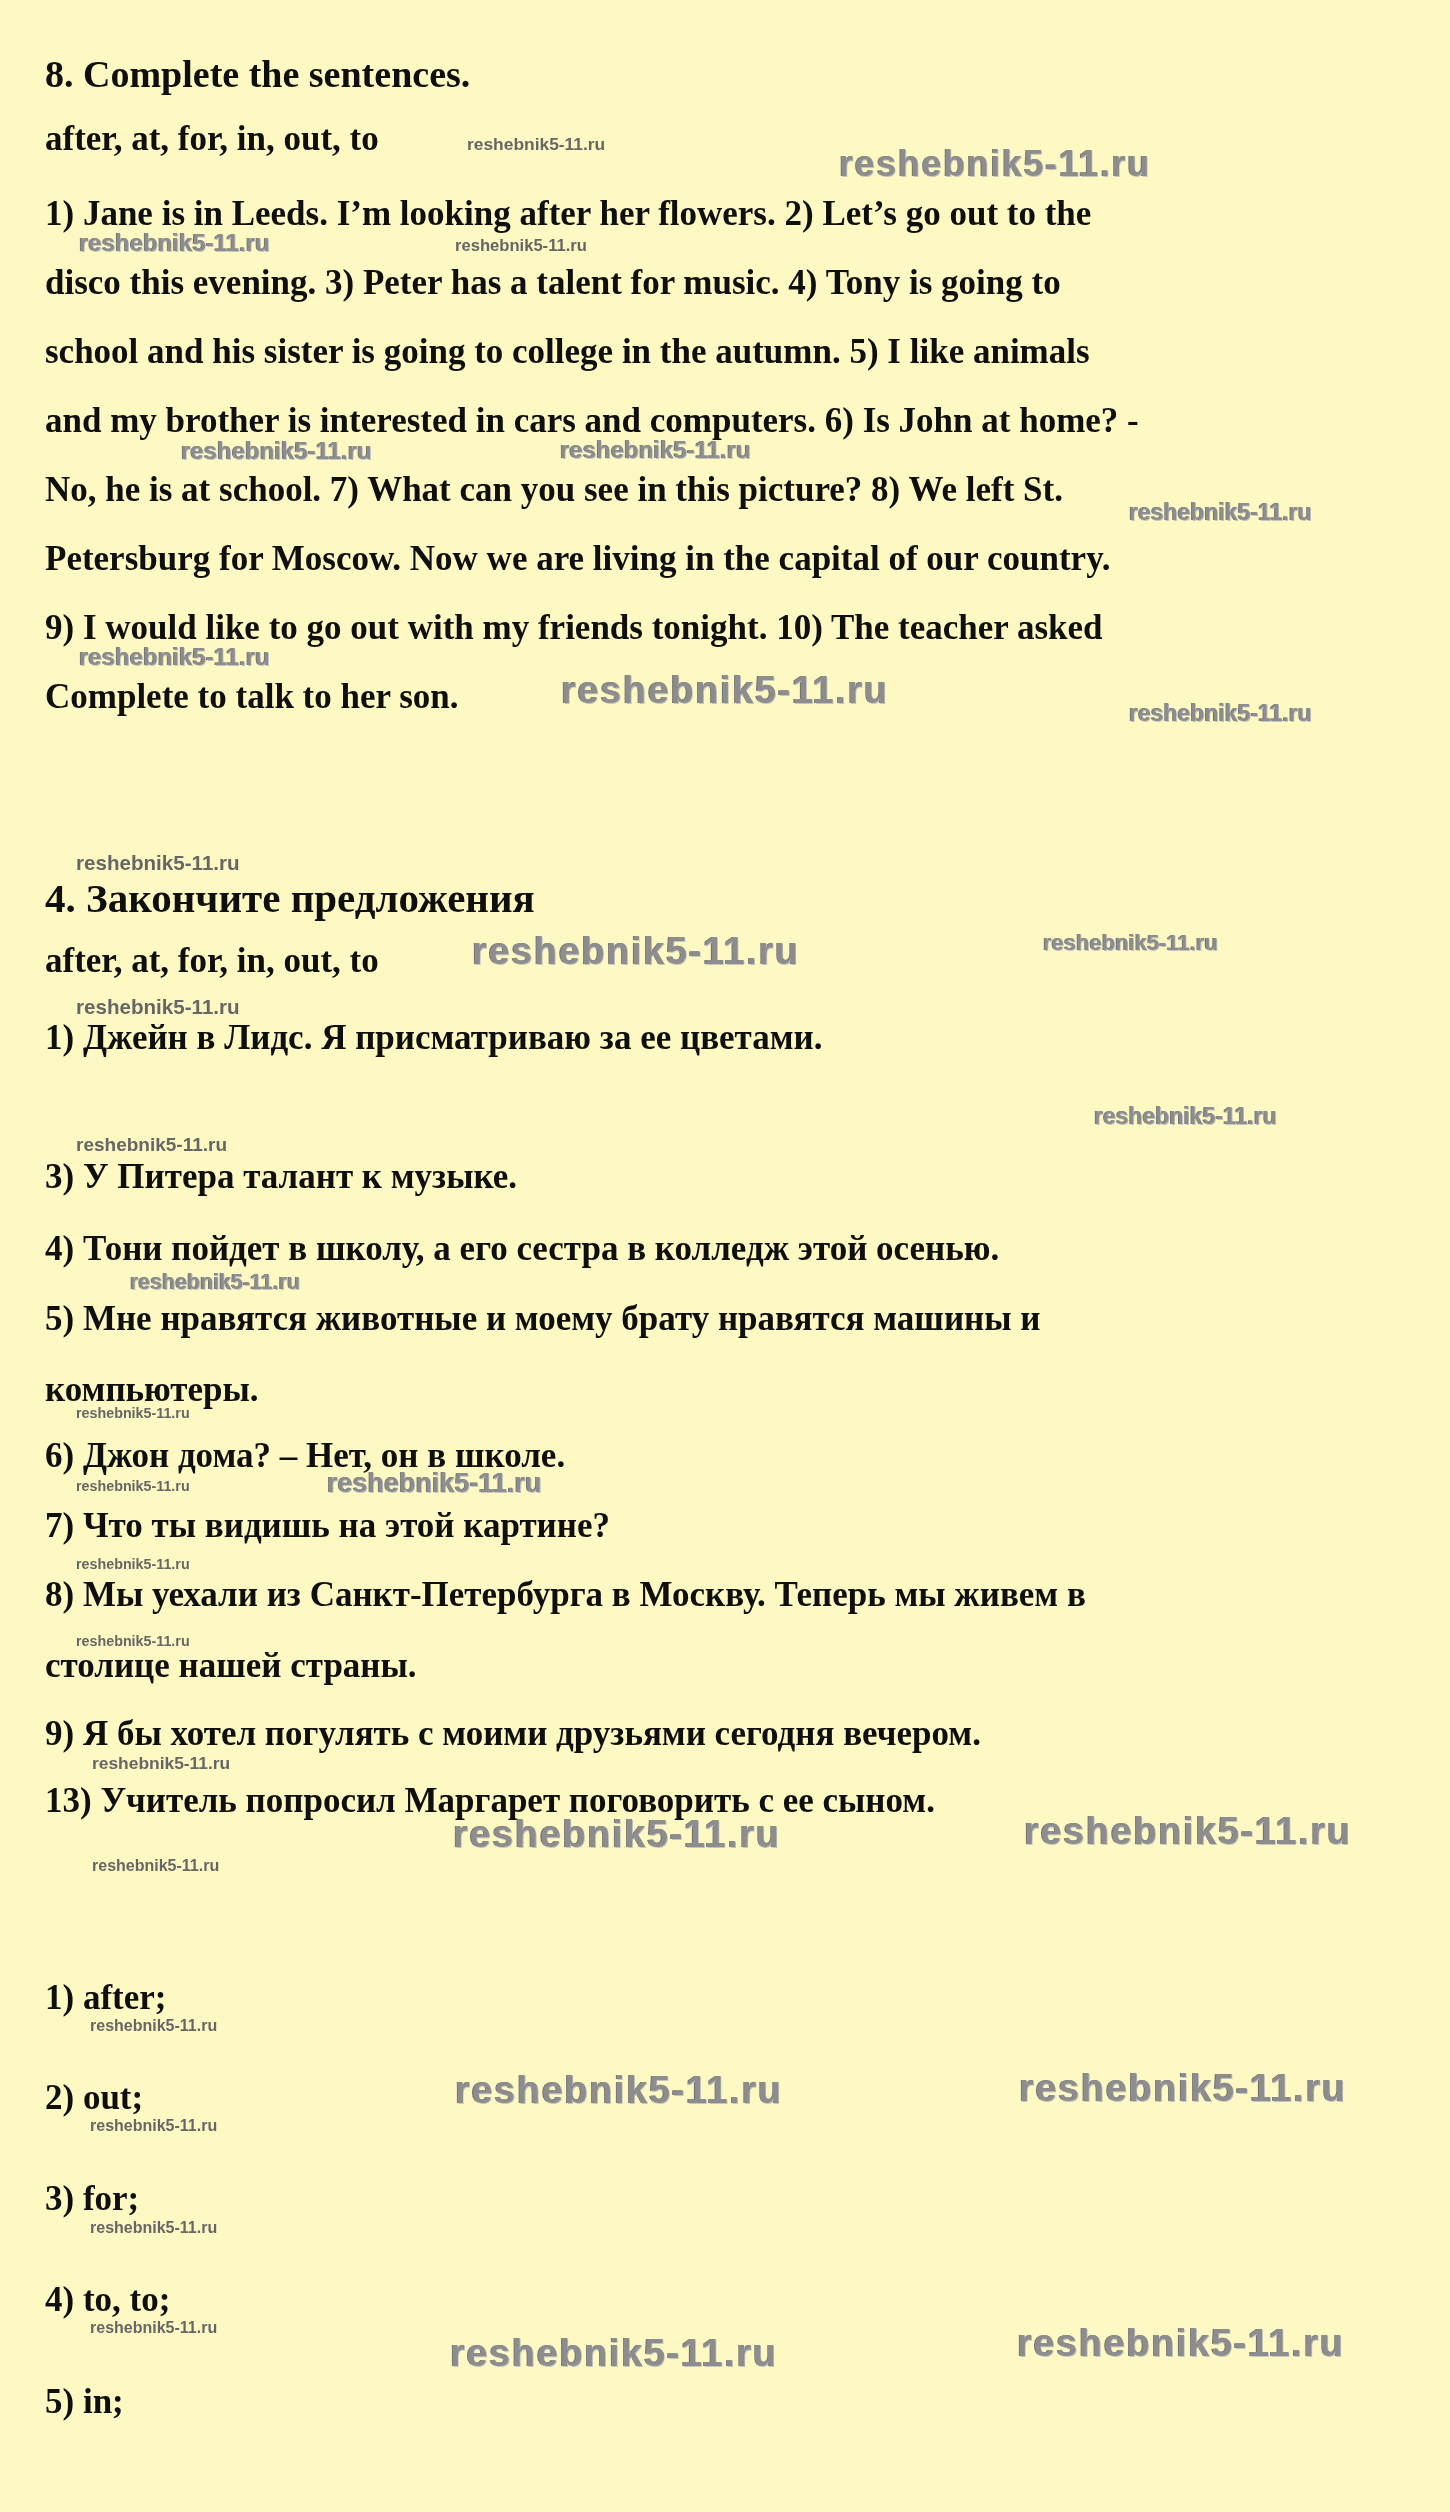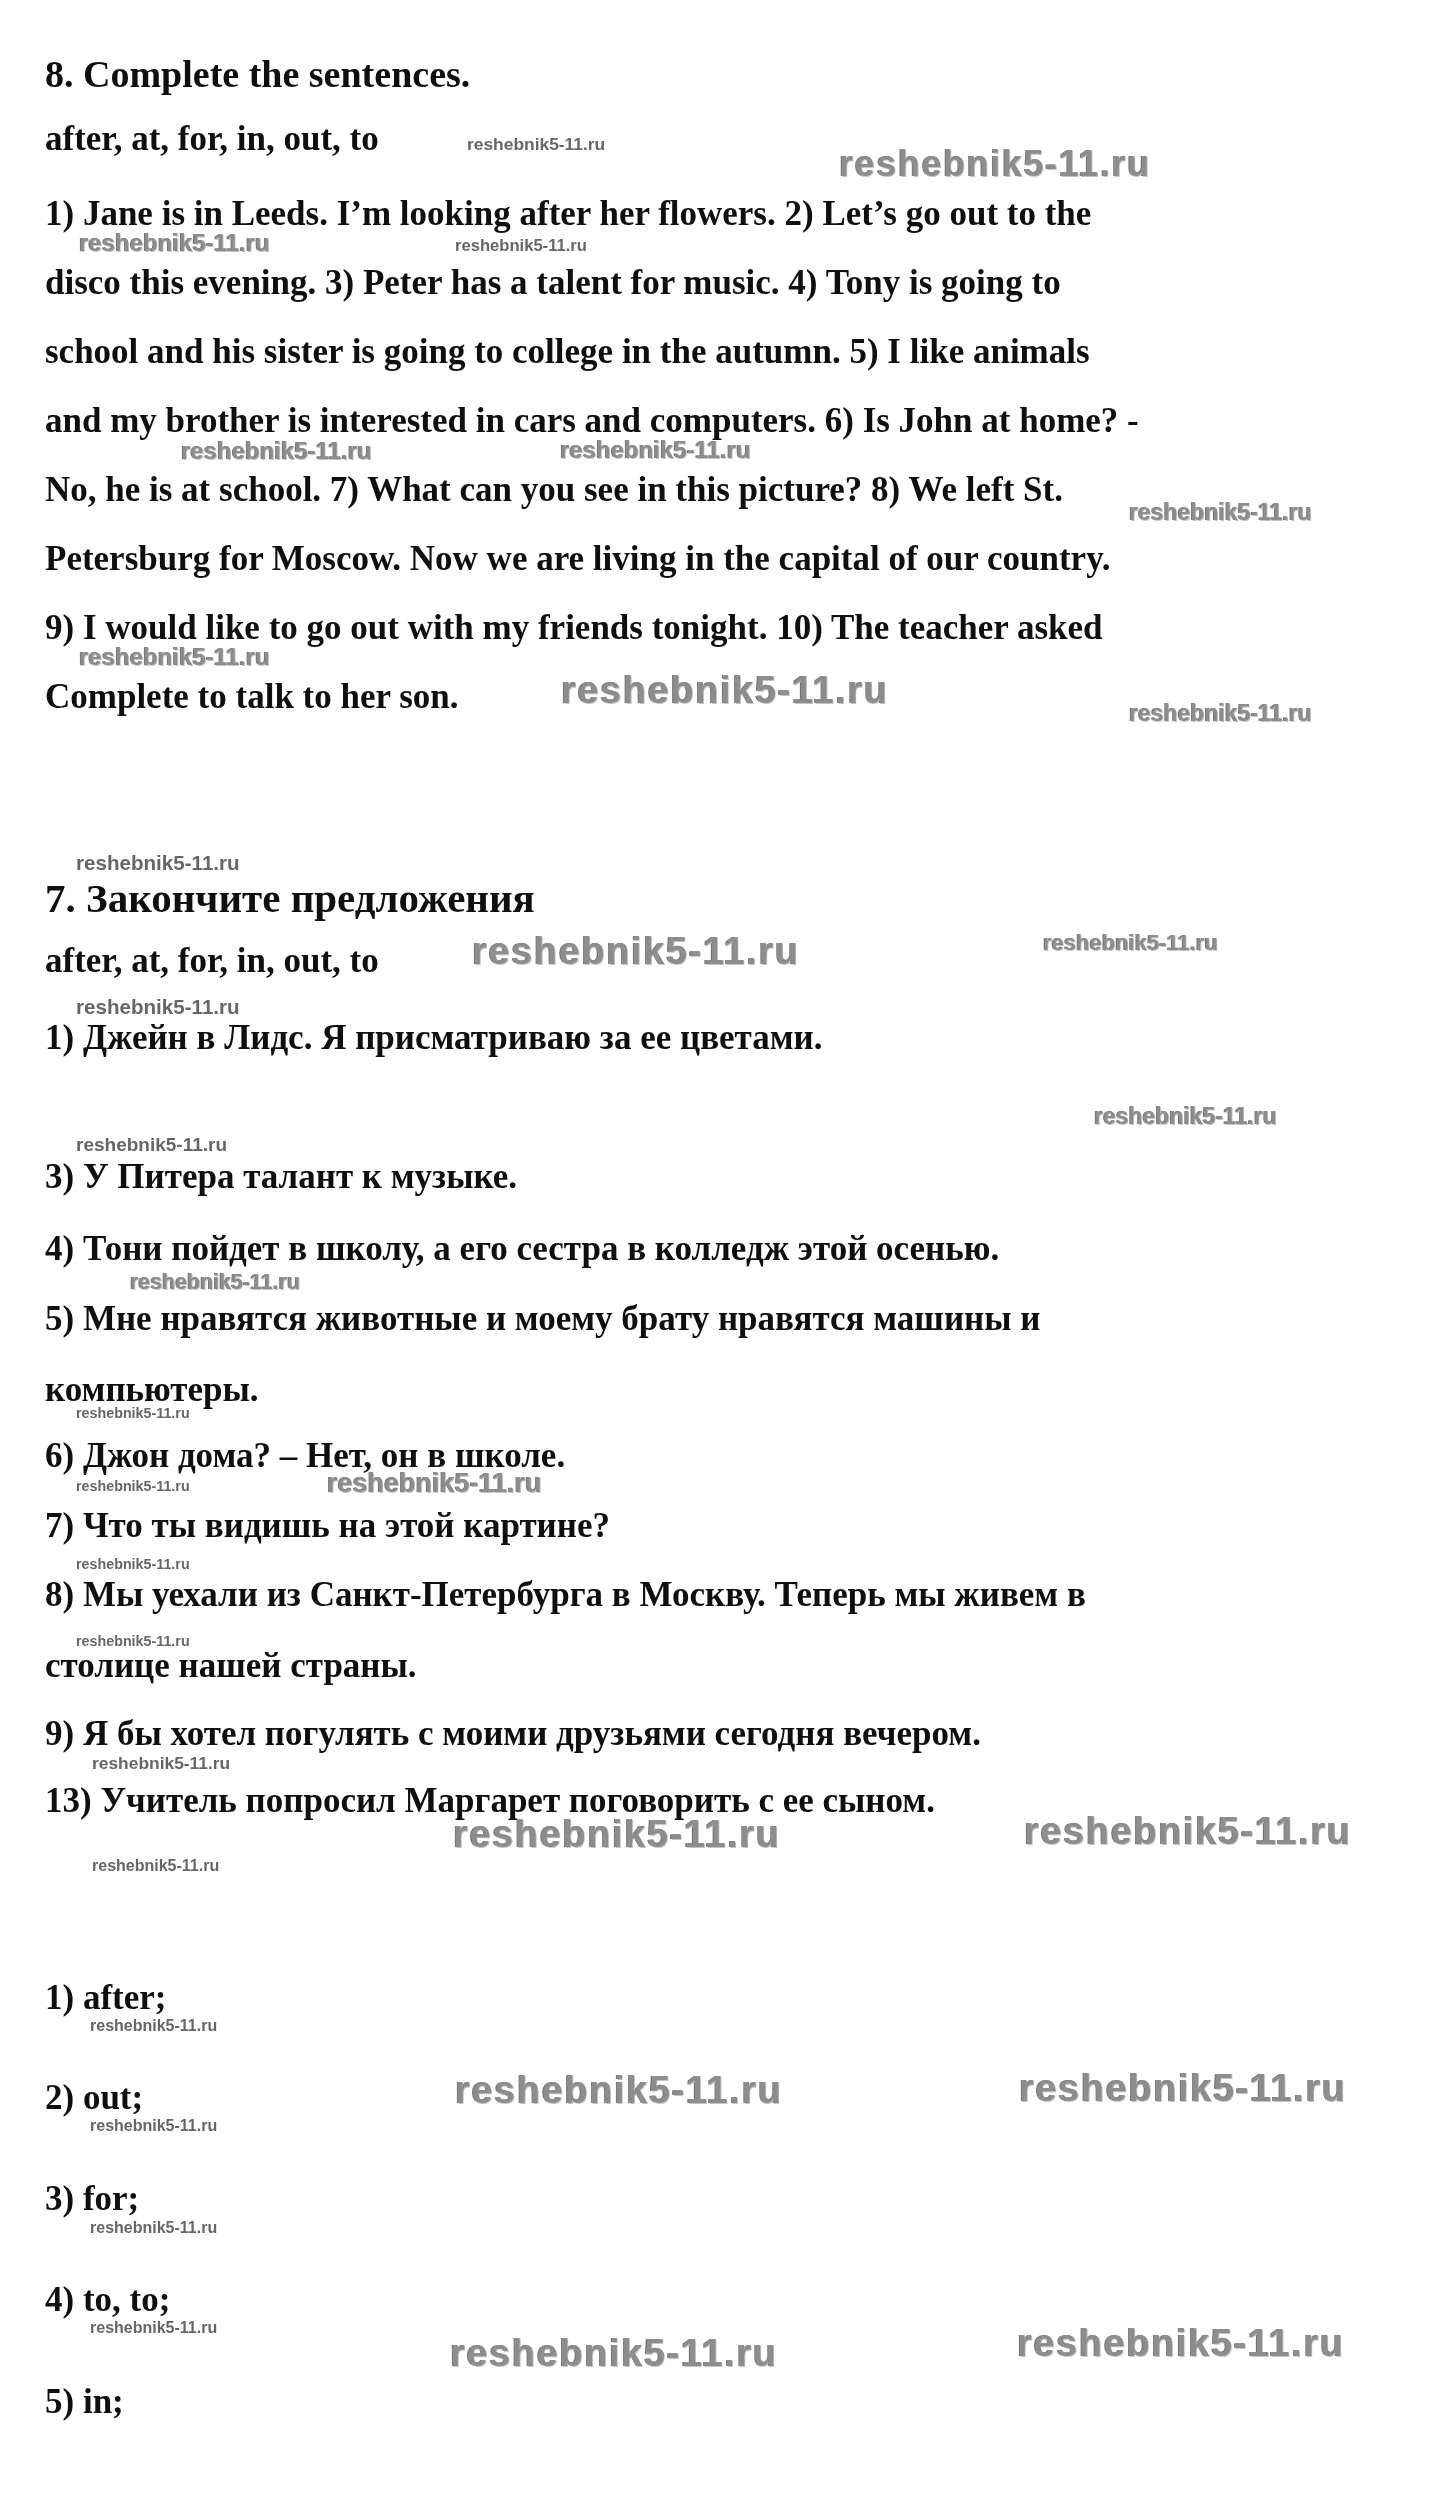--- a/index.html
+++ b/index.html
@@ -1,20 +1,20 @@
 <!DOCTYPE html>
 <html style="font-size:12.7px"><head>
 <meta charset="utf-8">
 <style>
   html, body { margin: 0; padding: 0; background: #e8e8e8; }
   #page {
     position: relative;
     width: 1451px;
     height: 2512px;
-    background: #ffffff;
+    background: #fef9c3;
     overflow: hidden;
     font-family: "Liberation Serif", "DejaVu Serif", serif;
     color: #0f0f0f;
   }
   .h-en {
     position: absolute; left: 45px; top: 52px;
     font-size: 38px; font-weight: bold; white-space: nowrap;
   }
   .h-ru {
     position: absolute; left: 45px; top: 874px;
@@ -48,21 +48,21 @@
   <div class="bodyline" style="top:120px">after, at, for, in, out, to</div>
   <div class="bodyline" style="top:195px">1) Jane is in Leeds. I’m looking after her flowers. 2) Let’s go out to the</div>
   <div class="bodyline" style="top:264px">disco this evening. 3) Peter has a talent for music. 4) Tony is going to</div>
   <div class="bodyline" style="top:333px">school and his sister is going to college in the autumn. 5) I like animals</div>
   <div class="bodyline" style="top:402px">and my brother is interested in cars and computers. 6) Is John at home? -</div>
   <div class="bodyline" style="top:471px">No, he is at school. 7) What can you see in this picture? 8) We left St.</div>
   <div class="bodyline" style="top:540px">Petersburg for Moscow. Now we are living in the capital of our country.</div>
   <div class="bodyline" style="top:609px">9) I would like to go out with my friends tonight. 10) The teacher asked</div>
   <div class="bodyline" style="top:678px">Complete to talk to her son.</div>
 
-  <div class="h-ru">7. Закончите предложения</div>
+  <div class="h-ru">4. Закончите предложения</div>
   <div class="bodyline" style="top:942px">after, at, for, in, out, to</div>
   <div class="bodyline" style="top:1019px">1) Джейн в Лидс. Я присматриваю за ее цветами.</div>
   <div class="bodyline" style="top:1158px">3) У Питера талант к музыке.</div>
   <div class="bodyline" style="top:1230px">4) Тони пойдет в школу, а его сестра в колледж этой осенью.</div>
   <div class="bodyline" style="top:1300px">5) Мне нравятся животные и моему брату нравятся машины и</div>
   <div class="bodyline" style="top:1371px">компьютеры.</div>
   <div class="bodyline" style="top:1437px">6) Джон дома? – Нет, он в школе.</div>
   <div class="bodyline" style="top:1507px">7) Что ты видишь на этой картине?</div>
   <div class="bodyline" style="top:1576px">8) Мы уехали из Санкт-Петербурга в Москву. Теперь мы живем в</div>
   <div class="bodyline" style="top:1647px">столице нашей страны.</div>

